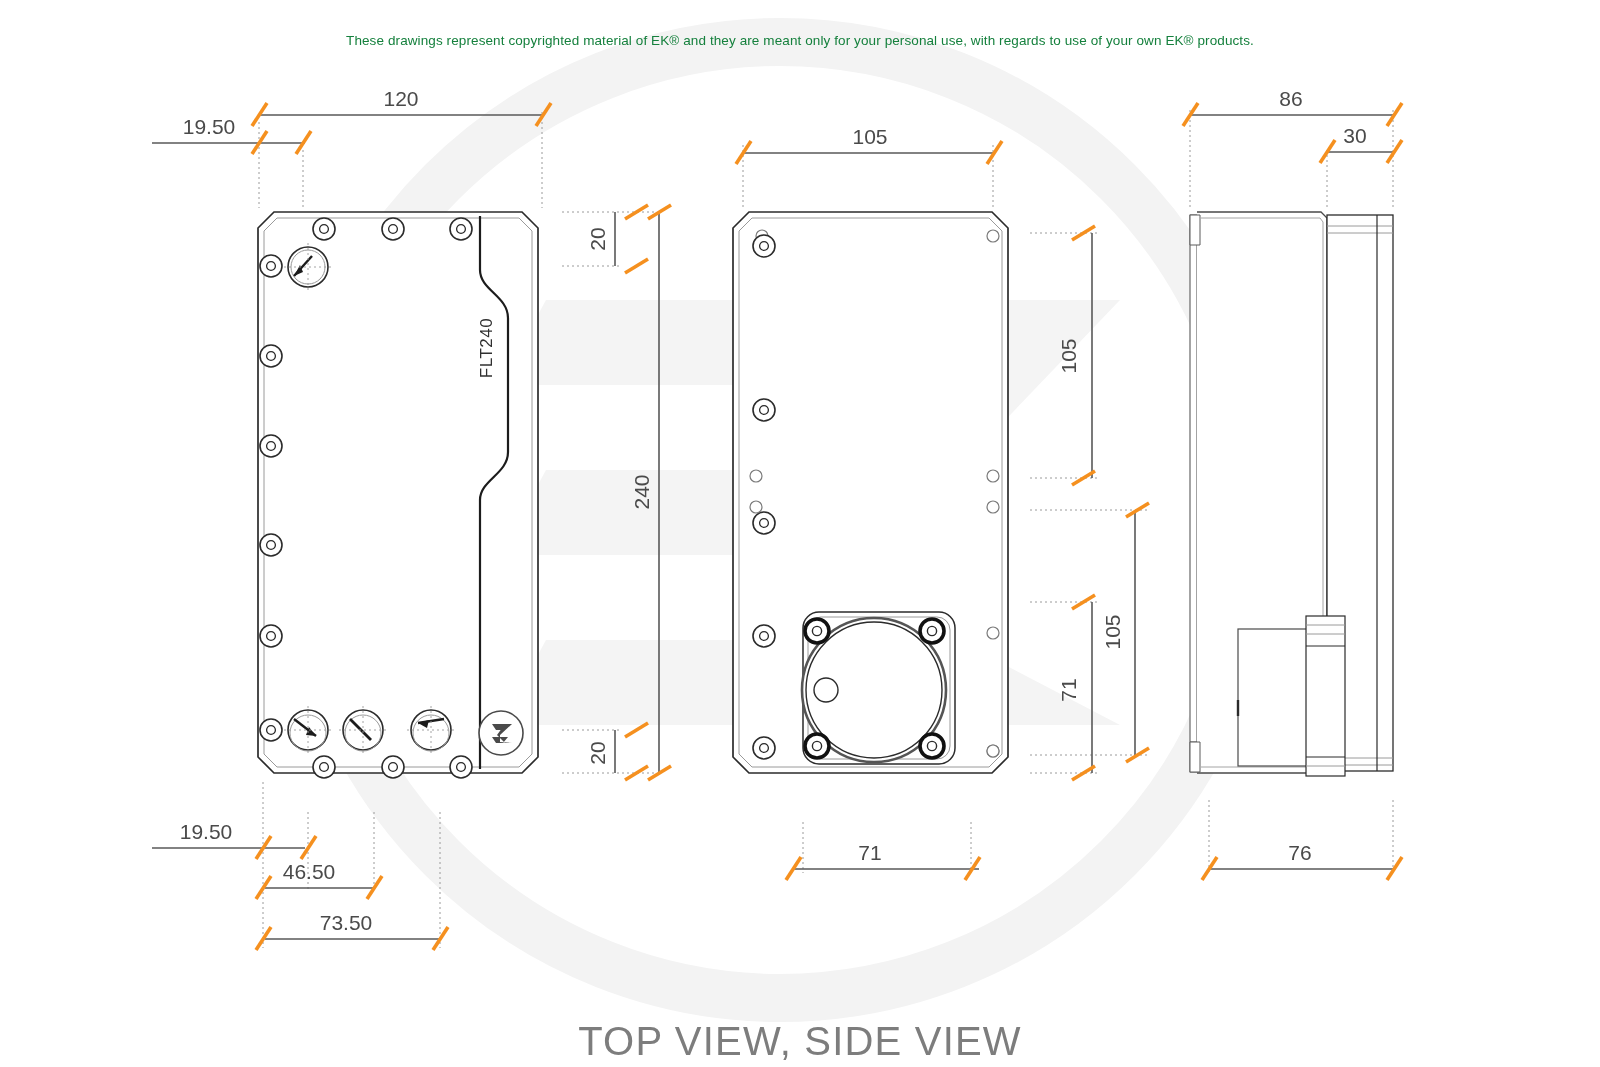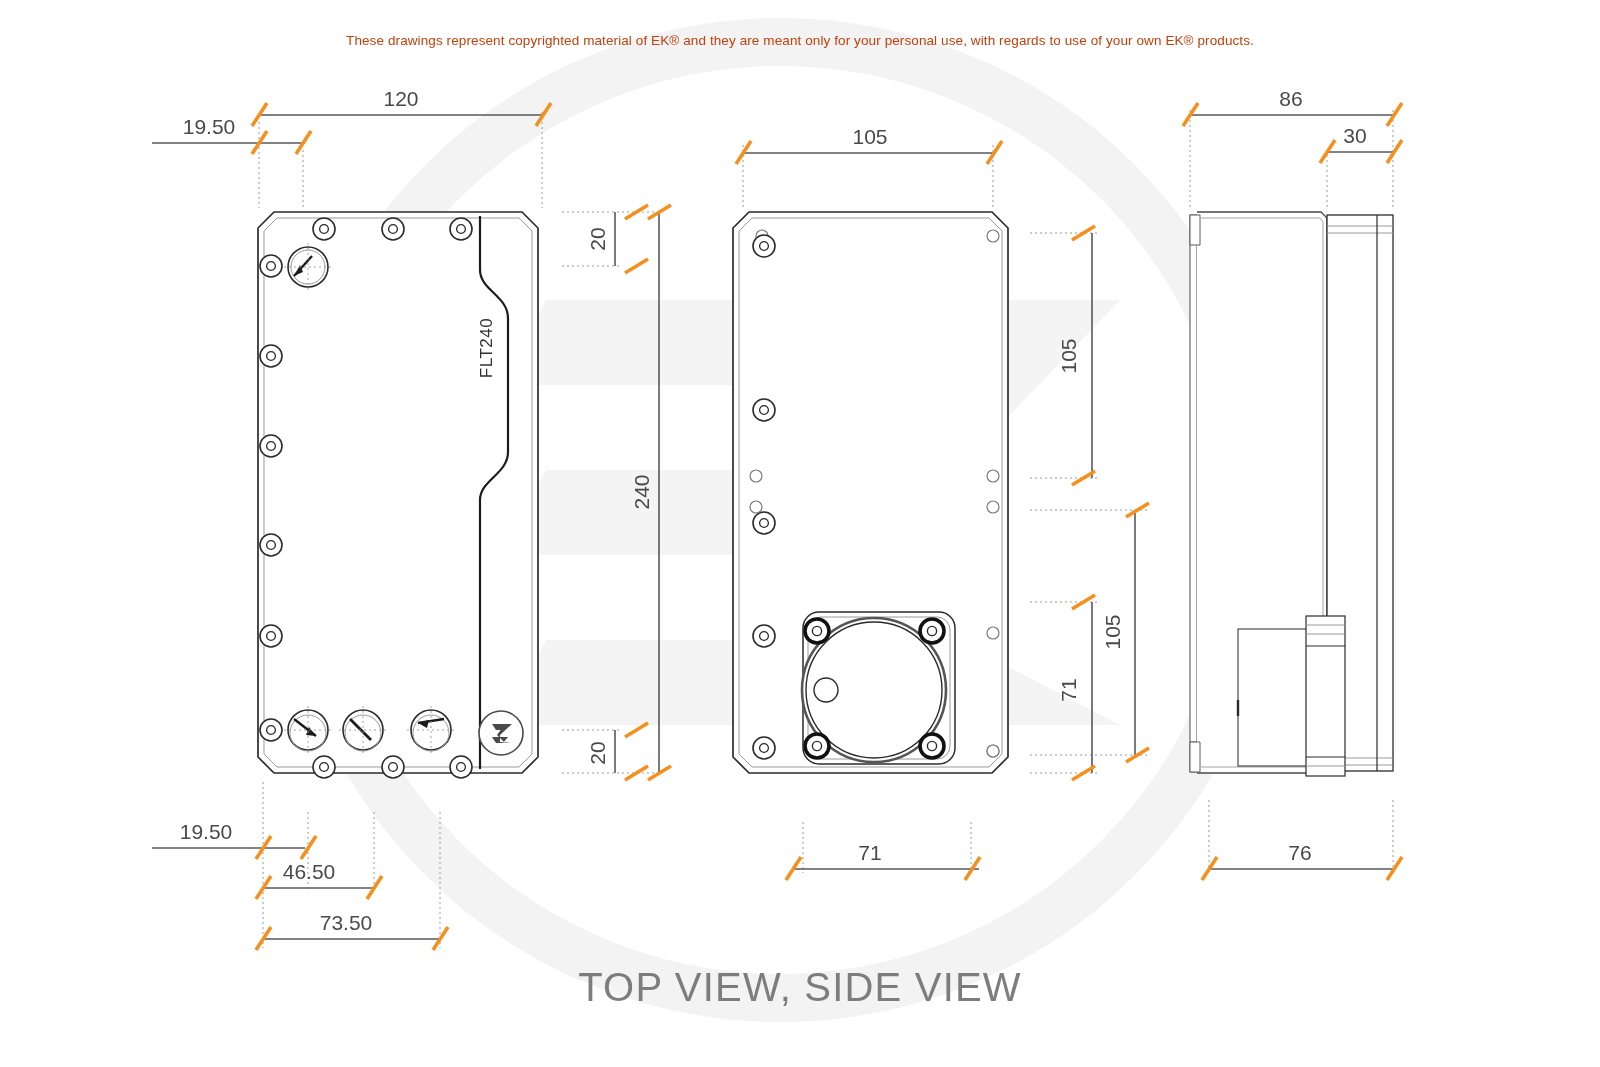--- a/index.html
+++ b/index.html
@@ -28,30 +28,30 @@
     height: 1067px;
   }
   .disclaimer {
     position: absolute;
     left: 0;
     top: 30px;
     width: 1600px;
     text-align: center;
     font-size: 13.5px;
     line-height: 21px;
-    color: #c2410c;
+    color: #15803d;
     letter-spacing: 0.1px;
     white-space: pre-line;
     z-index: 40;
     pointer-events: none;
   }
   .view-title {
     position: absolute;
     left: 0;
-    top: 965px;
+    top: 1019px;
     width: 1600px;
     text-align: center;
     font-size: 40px;
     letter-spacing: 1.2px;
     color: #7d7d7d;
     z-index: 40;
   }
   .dimtext {
     font-family: "Liberation Sans", sans-serif;
     font-size: 21px;

